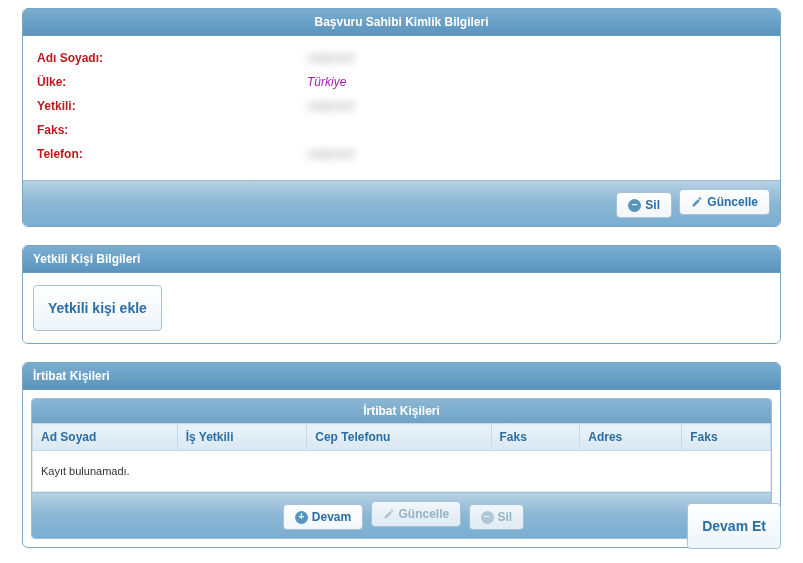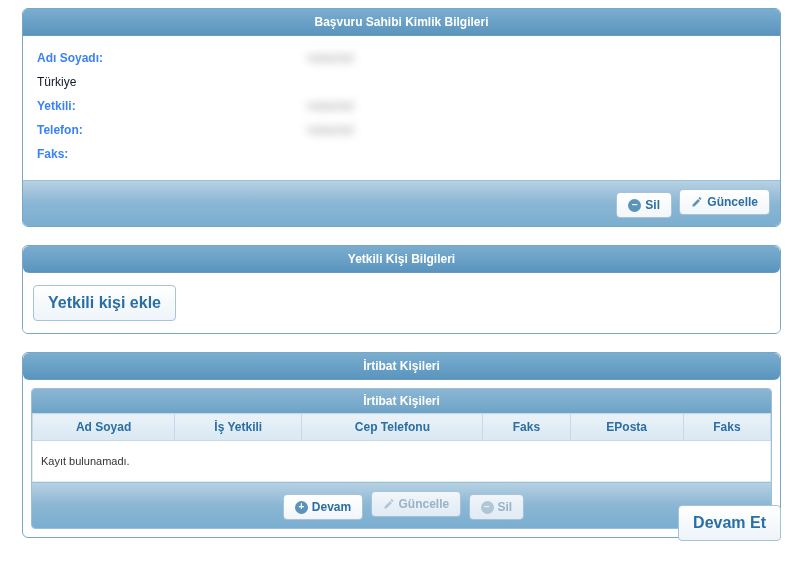--- a/index.html
+++ b/index.html
@@ -27,37 +27,38 @@
   }
   .panel-header {
     background: linear-gradient(to bottom, #7aaed0 0%, #5a94bd 100%);
     color: #fff;
     font-weight: bold;
     font-size: 12px;
     padding: 6px 10px;
     text-align: center;
     border-bottom: 1px solid #6a9bbd;
   }
-  .panel-header.left { text-align: center; border-radius: 6px; }
+  .panel-header.left { text-align: left; }
   .panel-body {
     padding: 10px 14px 4px 14px;
     background: #fff;
   }
   .info-row {
     display: flex;
     padding: 5px 0;
   }
   .info-label {
     width: 270px;
     font-weight: bold;
-    color: #3b82f6;
+    color: #b91c1c;
   }
   .info-value {
     flex: 1;
-    color: #0f172a;
+    color: #a21caf;
+    font-style: italic;
   }
   .blur {
     filter: blur(4px);
     color: #999;
     user-select: none;
   }
   .panel-footer {
     background: linear-gradient(to bottom, #b6d1e3 0%, #8bb6d4 50%, #7aaed0 100%);
     padding: 8px 10px;
     text-align: right;
@@ -82,22 +83,22 @@
     color: #9ab2c4;
     cursor: default;
     opacity: 0.85;
   }
   .btn-standalone {
     display: inline-flex;
     align-items: center;
     background: linear-gradient(to bottom, #fff 0%, #eef4f9 100%);
     border: 1px solid #a8c3d8;
     border-radius: 4px;
-    padding: 8px 14px;
-    font-size: 16px;
+    padding: 14px 14px;
+    font-size: 14px;
     color: #2a6ea5;
     font-weight: bold;
     cursor: pointer;
   }
   .icon-circle {
     width: 13px; height: 13px;
     border-radius: 50%;
     display: inline-flex;
     align-items: center;
     justify-content: center;
@@ -133,61 +134,62 @@
     border-collapse: collapse;
     background: #fff;
   }
   table.grid th {
     background: linear-gradient(to bottom, #eaf2f8 0%, #d9e8f2 100%);
     color: #2a6ea5;
     font-weight: bold;
     font-size: 12px;
     padding: 6px 8px;
     border: 1px solid #c5d9e8;
-    text-align: center;
+    text-align: left;
   }
   table.grid td {
     padding: 14px 8px;
     border: 1px solid #e1ebf2;
     font-size: 11px;
     color: #333;
   }
   .bottom-right {
     position: absolute;
     right: 22px;
-    bottom: 22px;
+    bottom: 14px;
   }
   .body-pad-small { padding: 12px 10px; }
 </style>
 </head>
 <body>
 
 <div class="page">
 
   <div class="panel">
     <div class="panel-header">Başvuru Sahibi Kimlik Bilgileri</div>
     <div class="panel-body">
       <div class="info-row">
         <div class="info-label">Adı Soyadı:</div>
         <div class="info-value blur">redacted</div>
       </div>
       <div class="info-row">
+        <div class="info-label">Ülke:</div>
         <div class="info-value">Türkiye</div>
       </div>
       <div class="info-row">
         <div class="info-label">Yetkili:</div>
         <div class="info-value blur">redacted</div>
       </div>
       <div class="info-row">
+        <div class="info-label">Faks:</div>
+        <div class="info-value"></div>
+      </div>
+      <div class="info-row">
         <div class="info-label">Telefon:</div>
         <div class="info-value blur">redacted</div>
-      </div>
-      <div class="info-row">
-        <div class="info-label">Faks:</div>
-        <div class="info-value"></div>
       </div>
       <div class="info-row">
         <div class="info-value"></div>
       </div>
     </div>
     <div class="panel-footer">
       <button class="btn">
         <span class="icon-circle icon-minus">−</span>
         <span>Sil</span>
       </button>
@@ -215,21 +217,21 @@
     <div class="panel-header left">İrtibat Kişileri</div>
     <div class="inner-panel">
       <div class="inner-header">İrtibat Kişileri</div>
       <table class="grid">
         <thead>
           <tr>
             <th>Ad Soyad</th>
             <th>İş Yetkili</th>
             <th>Cep Telefonu</th>
             <th>Faks</th>
-            <th>EPosta</th>
+            <th>Adres</th>
             <th>Faks</th>
           </tr>
         </thead>
         <tbody>
           <tr>
             <td colspan="6">Kayıt bulunamadı.</td>
           </tr>
         </tbody>
       </table>
       <div class="panel-footer center">

